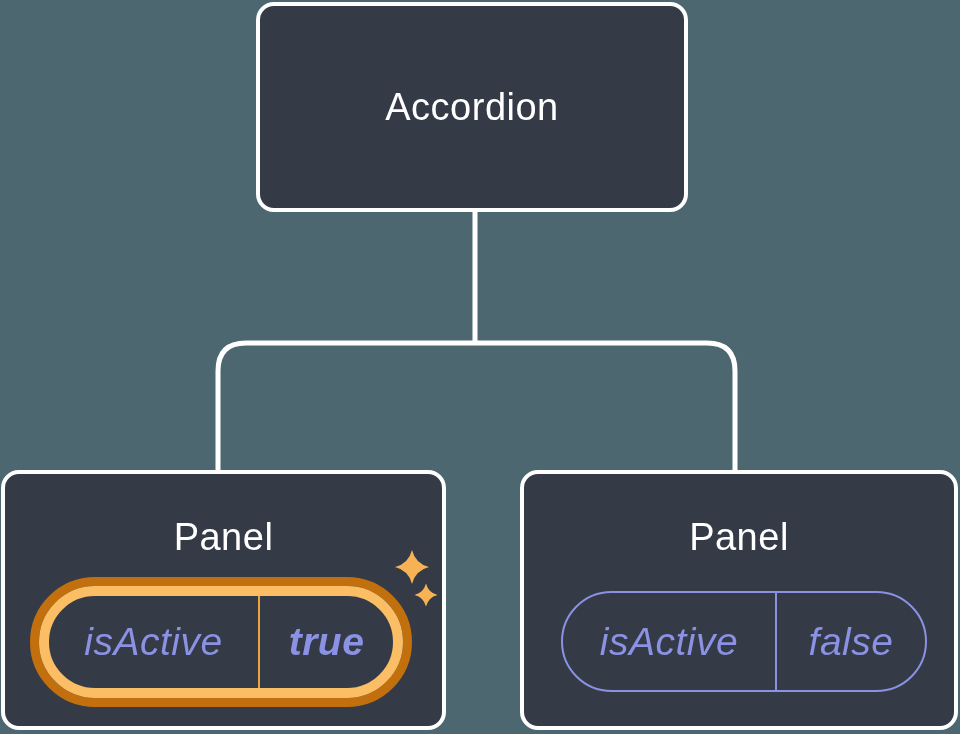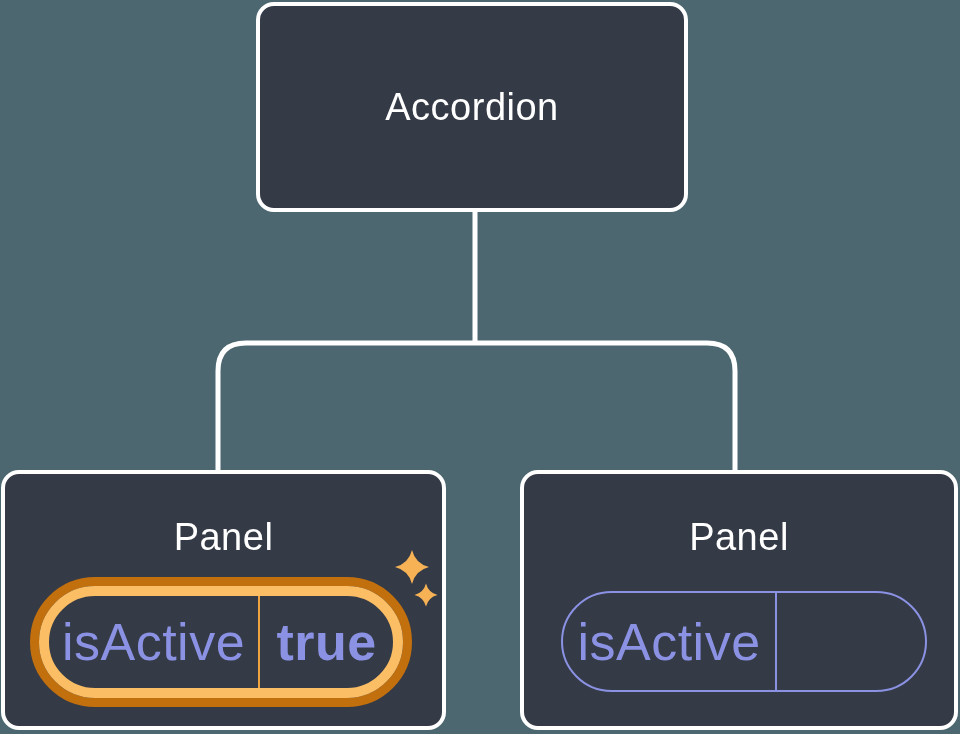--- a/index.html
+++ b/index.html
@@ -64,21 +64,21 @@
     position:absolute;left:37px;top:117px;
     width:366px;height:101px;
     border:2px solid var(--accent-purple);
     border-radius:51px;
     box-sizing:border-box;
     display:flex;align-items:stretch;
   }
   .pill-cell{
     display:flex;align-items:center;justify-content:center;
     color:var(--accent-purple);
-    font-size:52px;letter-spacing:.5px;
+    font-size:39px;letter-spacing:.5px;font-style:italic;
   }
   .pill-cell.value-bold{font-weight:700;text-align:center;}
   .pill-active .cell-key{flex:0 0 209px;}
   .pill-active .cell-value{flex:1 1 auto;}
   .pill-inactive .cell-key{flex:0 0 212px;}
   .pill-inactive .cell-value{flex:1 1 auto;}
   .pill-divider{flex:0 0 2px;}
   .pill-active .pill-divider{background:var(--highlight-divider);}
   .pill-inactive .pill-divider{background:var(--accent-purple);}
   .sparkles{position:absolute;left:378px;top:66px;}
@@ -111,16 +111,17 @@
       <path d="M29 10 Q32.4 23.6 46 27 Q32.4 30.4 29 44 Q25.6 30.4 12 27 Q25.6 23.6 29 10 Z"></path>
       <path d="M43 43.5 Q45.4 52.6 54.5 55 Q45.4 57.4 43 66.5 Q40.6 57.4 31.5 55 Q40.6 52.6 43 43.5 Z"></path>
     </svg>
   </div>
 
   <div class="node panel-node-inactive">
     <div class="node-label panel-title">Panel</div>
     <div class="pill-inactive">
       <div class="pill-cell cell-key">isActive</div>
       <div class="pill-divider"></div>
+      <div class="pill-cell cell-value">false</div>
     </div>
   </div>
 
 </div>
 
 </body></html>

